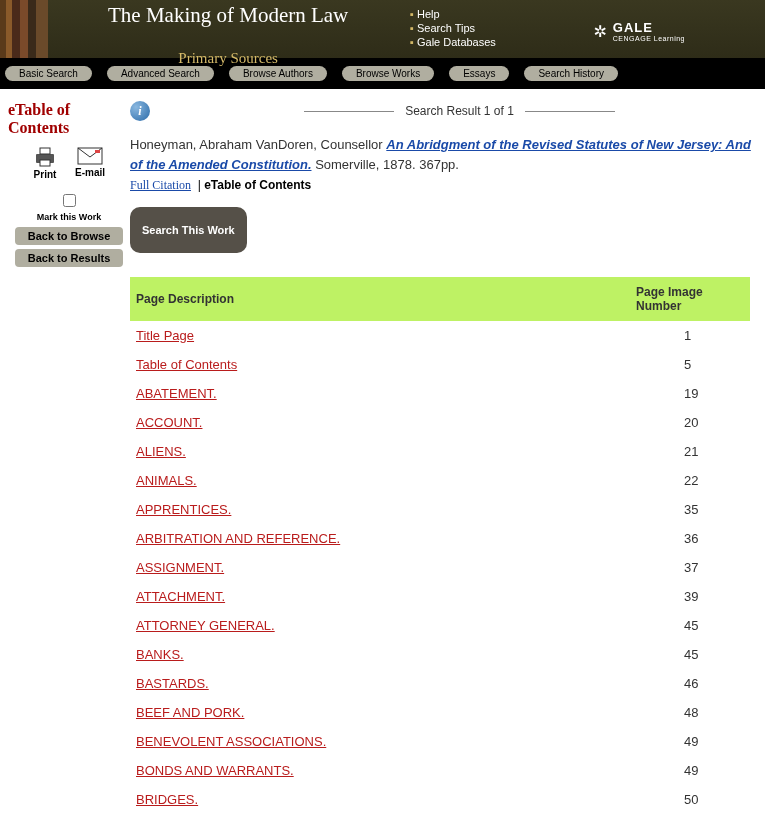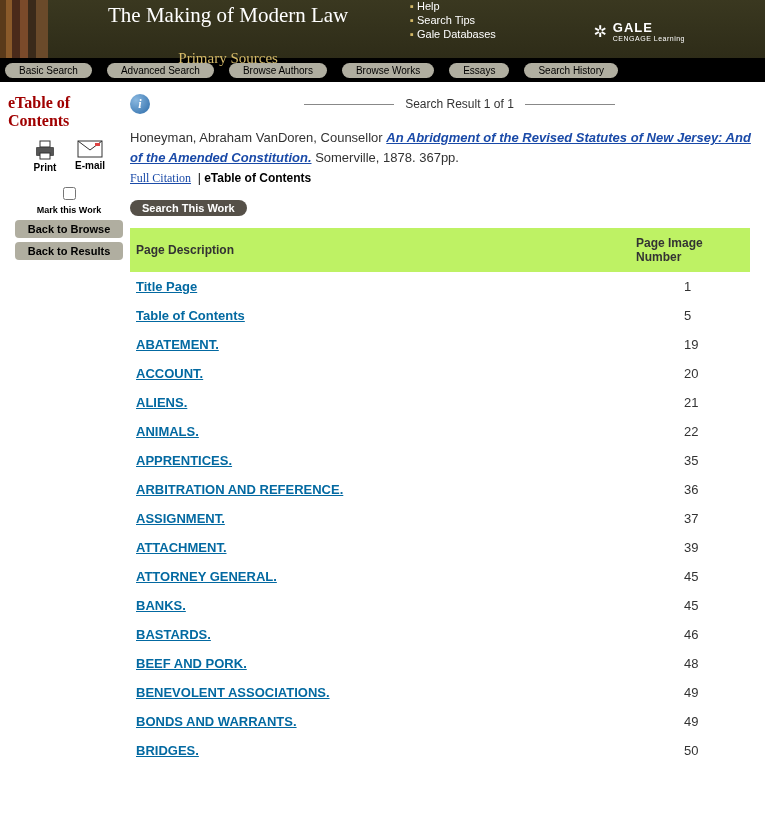--- a/index.html
+++ b/index.html
@@ -2,55 +2,55 @@
 <html><head>
 <meta charset="utf-8">
 <style>
   * { margin: 0; padding: 0; box-sizing: border-box; }
   body { font-family: Verdana, Arial, sans-serif; font-size: 12px; background: #fff; width: 765px; }
   .banner { height: 58px; background: linear-gradient(to bottom, #3a3820 0%, #2e2c18 100%); display: flex; align-items: center; position: relative; }
   .banner-books { width: 48px; height: 58px; background: linear-gradient(90deg, #5a3a1a 0, #5a3a1a 6px, #8a5a2a 6px, #8a5a2a 12px, #4a2a1a 12px, #4a2a1a 20px, #7a4a2a 20px, #7a4a2a 28px, #3a2a1a 28px, #3a2a1a 36px, #6a4a2a 36px, #6a4a2a 48px); }
   .banner-title { color: #fff; font-family: Georgia, serif; margin-left: 60px; }
   .banner-title .main { font-size: 21px; font-weight: normal; }
   .banner-title .sub { font-size: 15px; color: #d4b968; text-align: center; margin-top: 2px; }
-  .banner-links { position: absolute; left: 410px; top: 0; font-size: 11px; }
+  .banner-links { position: absolute; left: 410px; top: 8px; font-size: 11px; }
   .banner-links div { color: #fff; margin-bottom: 2px; }
   .banner-links div::before { content: "▪ "; color: #d4b968; }
   .banner-links a { color: #fff; text-decoration: none; }
   .banner-logo { position: absolute; right: 80px; top: 20px; color: #fff; font-size: 10px; display: flex; align-items: center; gap: 6px; }
   .banner-logo .spark { font-size: 16px; }
   .banner-logo .txt .g { font-size: 13px; font-weight: bold; letter-spacing: 1px; }
   .banner-logo .txt .c { font-size: 7px; letter-spacing: 0.5px; display: block; }
-  .navbar { background: #000; height: 24px; display: flex; align-items: center; padding-left: 5px; gap: 15px; }
+  .navbar { background: #000; height: 31px; display: flex; align-items: center; padding-left: 5px; gap: 15px; }
   .nav-pill { background: #b0aea0; color: #000; font-size: 10px; padding: 2px 14px; border-radius: 9px; cursor: pointer; }
   .main { display: flex; padding: 12px 0 20px 0; }
   .sidebar { width: 130px; flex-shrink: 0; padding-left: 8px; text-align: center; }
   .sidebar-title { color: #a00000; font-weight: bold; font-size: 16px; font-family: Georgia, serif; margin-bottom: 10px; text-align: left; }
   .tool-row { display: flex; justify-content: center; gap: 18px; margin-bottom: 14px; }
   .tool { text-align: center; font-size: 10px; font-weight: bold; cursor: pointer; }
   .tool svg { display: block; margin: 0 auto 2px; }
   .mark-this { margin: 6px auto 10px; font-size: 9px; font-weight: bold; cursor: pointer; }
   .mark-this input { display: block; margin: 0 auto 2px; }
   .side-pill { background: #b0aea0; color: #000; font-size: 11px; font-weight: bold; padding: 3px 10px; border-radius: 4px; margin: 4px auto; width: 108px; cursor: pointer; }
   .content { flex: 1; padding-right: 8px; }
   .result-line { display: flex; align-items: center; gap: 12px; margin-bottom: 14px; }
   .info-icon { width: 20px; height: 20px; border-radius: 50%; background: radial-gradient(circle at 30% 30%, #8ab8e0, #2a6aa8); color: #fff; text-align: center; line-height: 20px; font-weight: bold; font-style: italic; font-family: Georgia, serif; flex-shrink: 0; }
   .result-text { font-size: 12px; color: #333; flex: 1; text-align: center; }
   .hr-dash { display: inline-block; width: 90px; border-top: 1px solid #888; vertical-align: middle; margin: 0 8px; }
   .citation { font-size: 13px; color: #333; line-height: 1.5; margin-bottom: 4px; }
   .citation .work-link { color: #1a4aa8; text-decoration: underline; font-style: italic; font-weight: bold; }
   .cite-row { font-size: 12px; margin-bottom: 14px; }
   .cite-row a { color: #1a4aa8; text-decoration: underline; font-family: Liberation Serif, serif; }
   .cite-row .current { font-weight: bold; color: #000; }
-  .search-pill { background: #555048; color: #fff; font-size: 11px; font-weight: bold; padding: 2px 12px; border-radius: 10px; display: inline-block; cursor: pointer; margin-bottom: 12px; }
+  .search-pill { background: #555048; color: #fff; font-size: 11px; font-weight: bold; padding: 17px 12px; border-radius: 10px; display: inline-block; cursor: pointer; margin-bottom: 24px; }
   .toc-table { width: 620px; border-collapse: collapse; }
   .toc-table th { background: #bef264; text-align: left; font-size: 12px; font-weight: bold; padding: 8px 6px; color: #333; }
   .toc-table th:first-child { width: 500px; }
   .toc-table td { padding: 7px 6px; font-size: 13px; }
-  .toc-table td:first-child a { color: #0369a1; text-decoration: underline; font-weight: bold; }
+  .toc-table td:first-child a { color: #b91c1c; text-decoration: underline; font-weight: normal; }
   .toc-table td:last-child { padding-left: 54px; color: #333; }
 </style>
 </head>
 <body>
 
 <div class="banner">
   <div class="banner-books"></div>
   <div class="banner-title">
     <div class="main">The Making of Modern Law</div>
     <div class="sub">Primary Sources</div>

